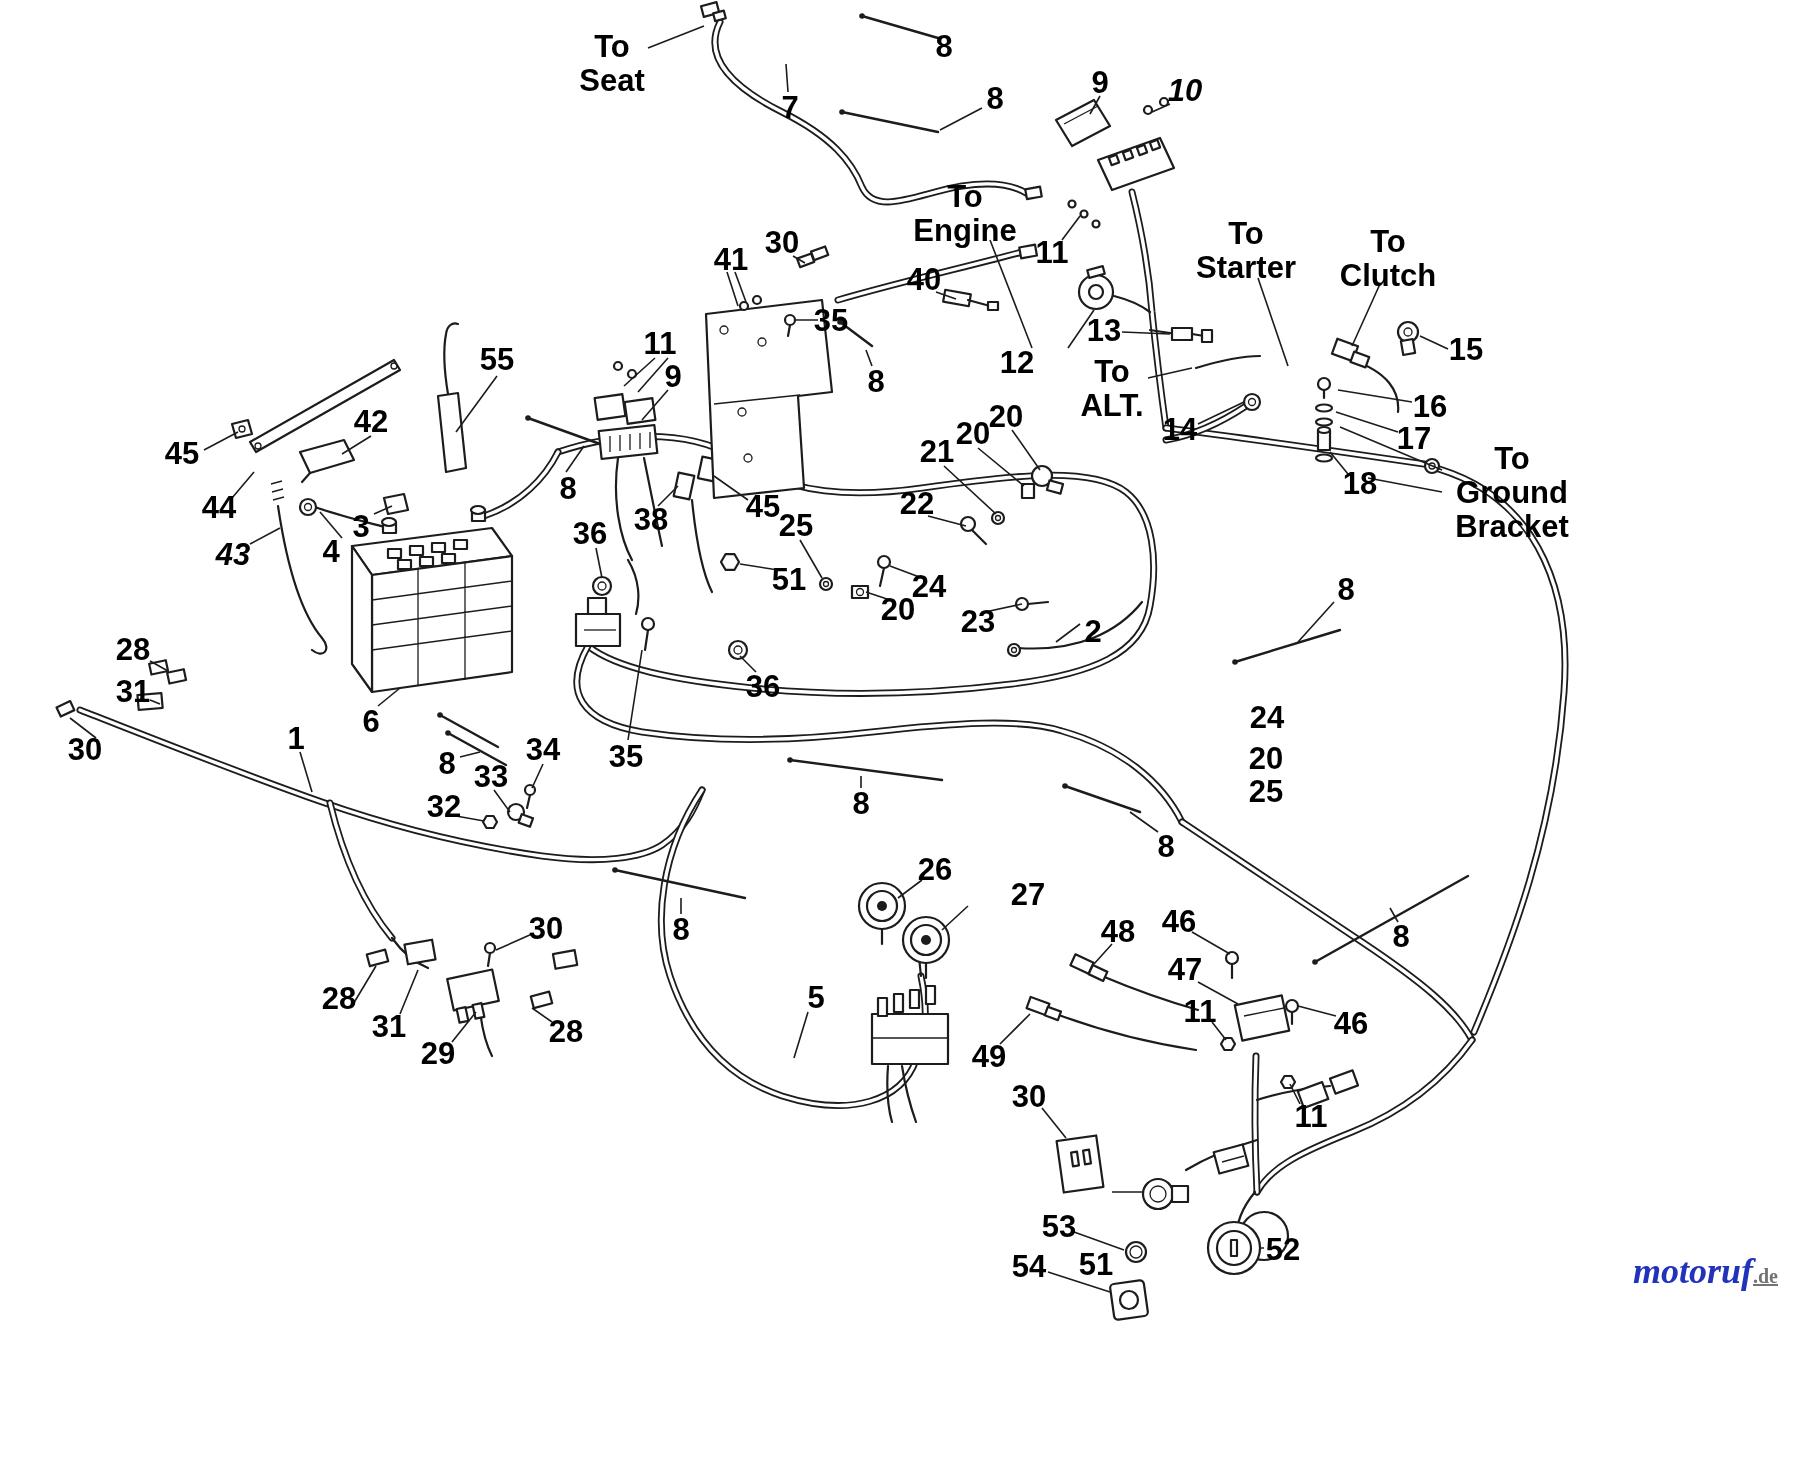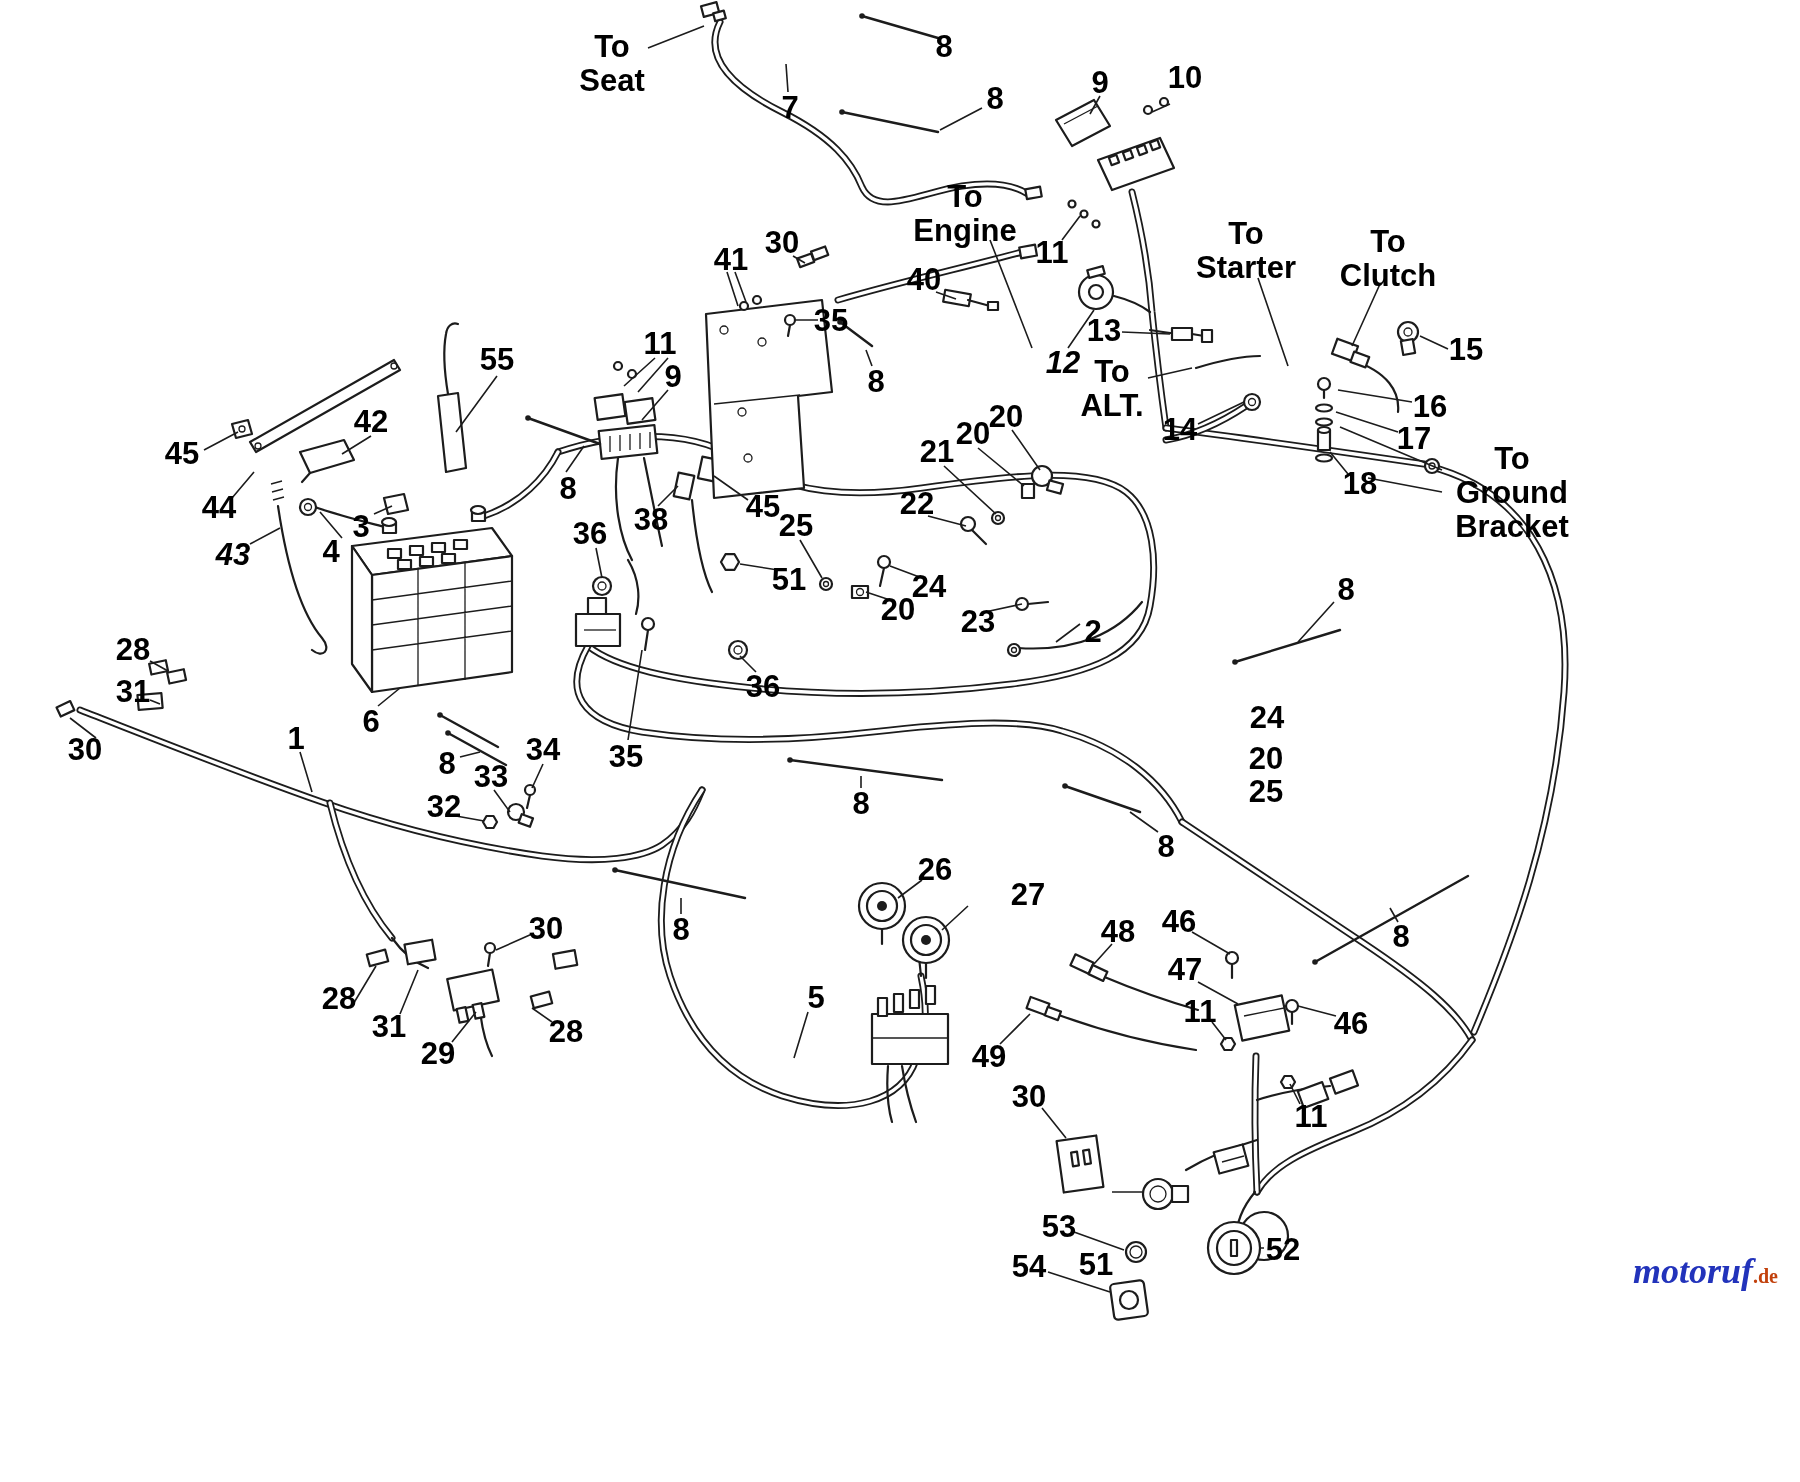--- a/index.html
+++ b/index.html
@@ -385,28 +385,28 @@
       M1112,1192 L1142,1192 M1074,1232 L1124,1250 M1048,1272 L1110,1292 M1264,1248 L1260,1248
       M982,108 L940,130 M566,472 L584,446 M872,366 L866,350 M460,757 L480,752 M861,788 L861,776
       M1158,832 L1130,812 M681,914 L681,898 M1398,922 L1390,908 M1334,602 L1298,642"></path>
   </svg>
 
   <div id="labels-layer">
       <div class="callout" style="left: 790px; top: 107px;">7</div>
       <div class="callout" style="left: 944px; top: 46px;">8</div>
       <div class="callout" style="left: 995px; top: 98px;">8</div>
       <div class="callout" style="left: 1100px; top: 82px;">9</div>
-      <div class="callout" style="left: 1185px; top: 77px;">10</div>
+      <div class="callout" style="left: 1185px; top: 90px; font-style: italic;">10</div>
       <div class="callout" style="left: 1052px; top: 252px;">11</div>
       <div class="callout" style="left: 731px; top: 259px;">41</div>
       <div class="callout" style="left: 782px; top: 242px;">30</div>
       <div class="callout" style="left: 924px; top: 279px;">40</div>
       <div class="callout" style="left: 831px; top: 320px;">35</div>
       <div class="callout" style="left: 876px; top: 381px;">8</div>
-      <div class="callout" style="left: 1063px; top: 362px; font-style: italic;">12</div>
+      <div class="callout" style="left: 1017px; top: 362px;">12</div>
       <div class="callout" style="left: 1104px; top: 330px;">13</div>
       <div class="callout" style="left: 1466px; top: 349px;">15</div>
       <div class="callout" style="left: 1430px; top: 406px;">16</div>
       <div class="callout" style="left: 1414px; top: 438px;">17</div>
       <div class="callout" style="left: 1180px; top: 429px;">14</div>
       <div class="callout" style="left: 1360px; top: 483px;">18</div>
       <div class="callout" style="left: 497px; top: 359px;">55</div>
       <div class="callout" style="left: 660px; top: 343px;">11</div>
       <div class="callout" style="left: 673px; top: 376px;">9</div>
       <div class="callout" style="left: 371px; top: 421px;">42</div>
@@ -477,16 +477,16 @@
       <div class="dir-label" style="left: 1246px; top: 217px;">To
 Starter</div>
       <div class="dir-label" style="left: 1388px; top: 225px;">To
 Clutch</div>
       <div class="dir-label" style="left: 1512px; top: 442px;">To
 Ground
 Bracket</div>
     </div>
 
   <div class="watermark">
-    <span class="wm-brand" style="color: rgb(34, 51, 187);">motoruf</span><span class="wm-tld" style="color: #c2410c;">.de</span>
+    <span class="wm-brand" style="color: rgb(34, 51, 187);">motoruf</span><span class="wm-tld" style="color: #737373; text-decoration: underline;">.de</span>
   </div>
 
 </div>
 
 </body></html>

